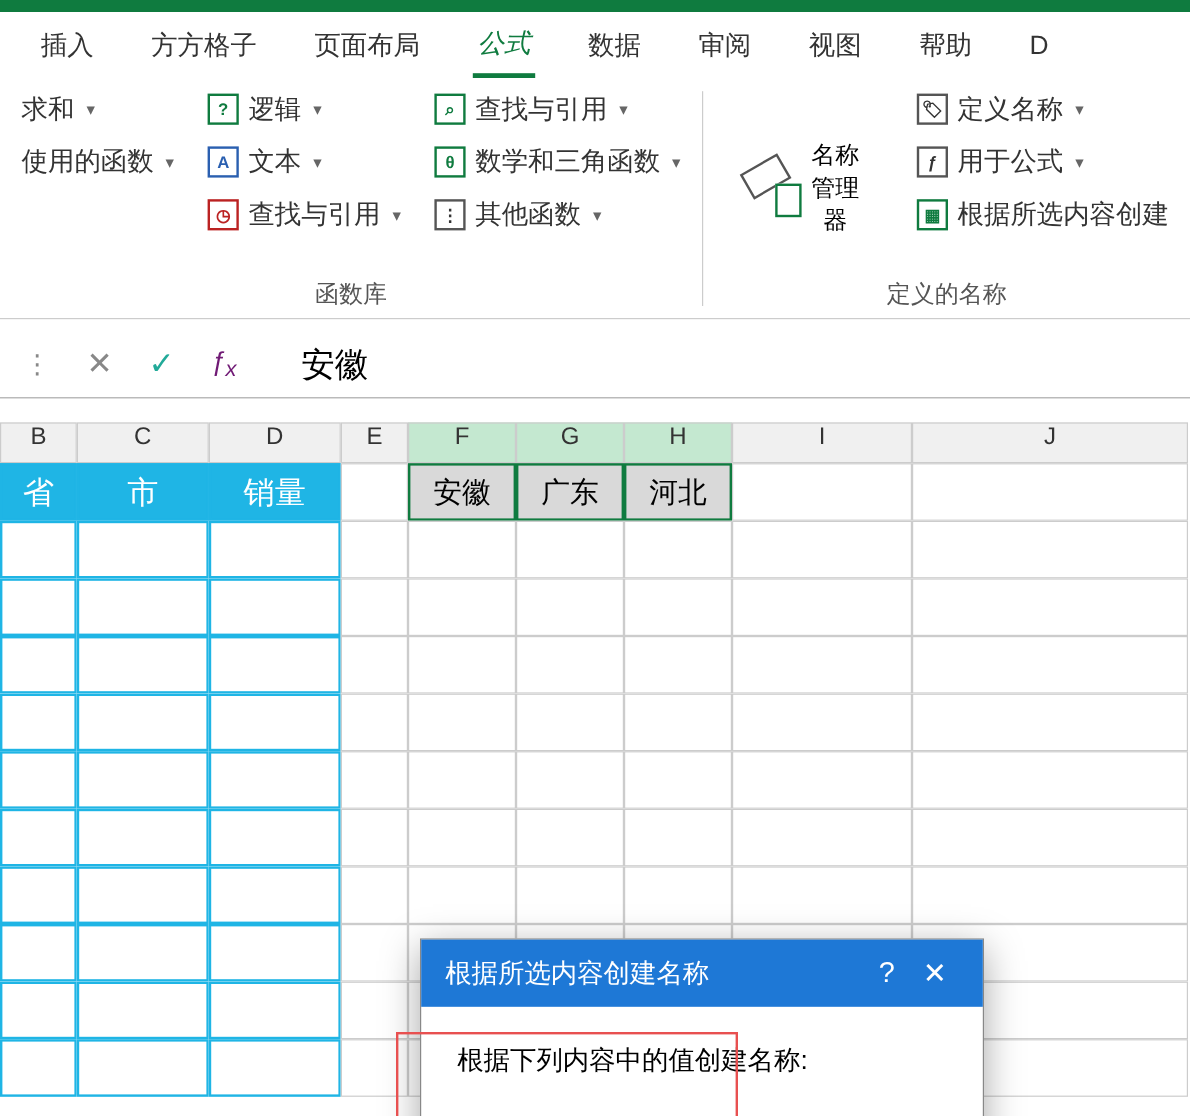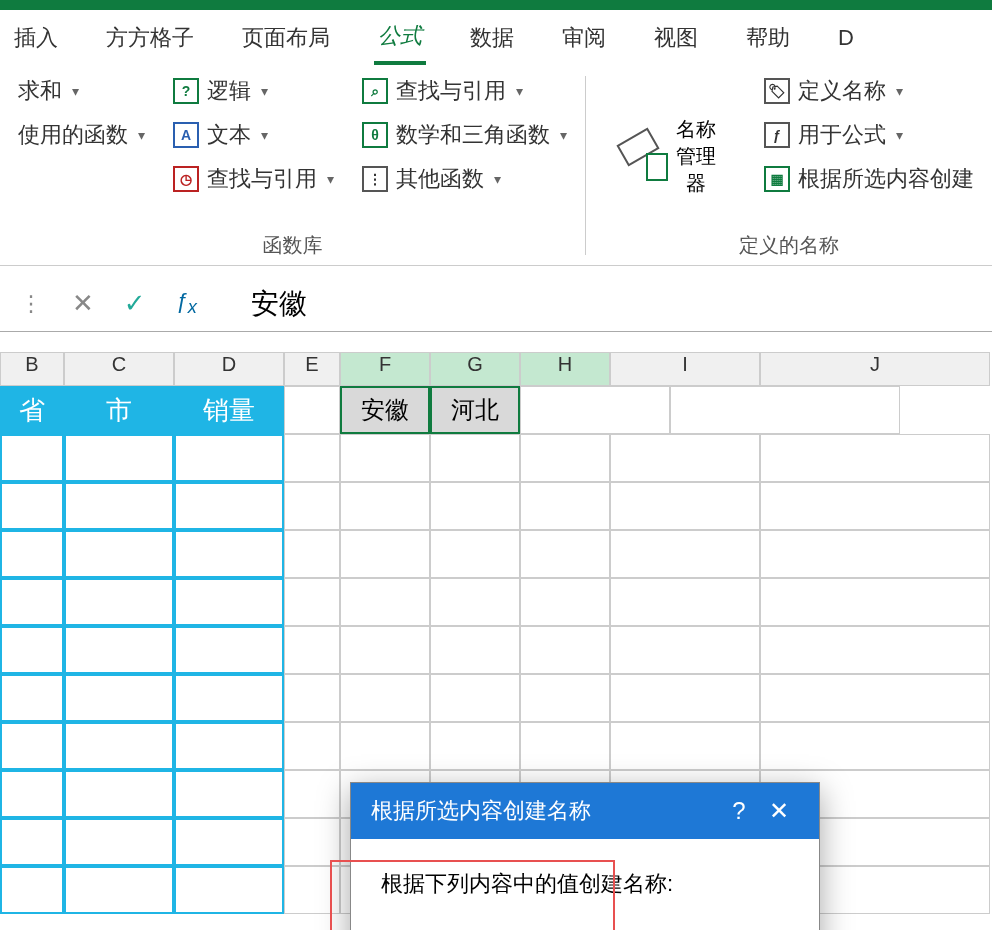--- a/index.html
+++ b/index.html
@@ -1,20 +1,20 @@
 <!DOCTYPE html>
 <html><head>
 <meta charset="utf-8">
 <style>
 * { box-sizing: border-box; margin: 0; padding: 0; }
 body { font-family: "Microsoft YaHei", sans-serif; background: #fff; width: 992px; height: 930px; overflow: hidden; position: relative; }
 
 .titlebar-strip { height: 10px; background: #0f7b3f; }
 
-.tabs { display: flex; align-items: center; height: 56px; padding-left: 10px; gap: 40px; }
+.tabs { display: flex; align-items: center; height: 56px; padding-left: 10px; gap: 40px; margin-left: 20px; }
 .tab { font-size: 22px; color: #333; padding: 10px 4px; cursor: pointer; }
 .tab.active { color: #0f7b3f; font-weight: 500; border-bottom: 4px solid #0f7b3f; font-style: italic; }
 
 .ribbon { display: flex; height: 200px; border-bottom: 1px solid #ccc; }
 .ribbon-group { padding: 10px 18px 6px 18px; display: flex; flex-direction: column; justify-content: space-between; }
 .ribbon-group-title { text-align: center; font-size: 20px; color: #555; margin-top: 6px; }
 .rg-body { display: flex; gap: 28px; flex: 1; }
 .rg-col { display: flex; flex-direction: column; gap: 14px; }
 .rg-item { display: flex; align-items: center; gap: 8px; font-size: 22px; color: #333; cursor: pointer; white-space: nowrap; }
 .rg-item .icon { width: 26px; height: 26px; border: 2px solid #555; display: flex; align-items: center; justify-content: center; font-size: 14px; font-weight: bold; }
@@ -26,21 +26,21 @@
 .name-mgr-big { display: flex; flex-direction: row; align-items: center; justify-content: center; padding: 10px 12px 0 12px; cursor: pointer; }
 .name-mgr-big .big-icon { width: 56px; height: 56px; position: relative; margin-bottom: 6px; }
 .tag-shape { position: absolute; width: 36px; height: 24px; border: 2px solid #555; transform: rotate(-30deg); left: 4px; top: 10px; background: #fff; }
 .list-shape { position: absolute; width: 22px; height: 28px; border: 2px solid #0f7b3f; right: 0; bottom: 0; background: #fff; }
 .name-mgr-big .lbl { font-size: 20px; text-align: center; }
 
 .formula-bar { display: flex; align-items: center; height: 56px; border-bottom: 1px solid #aaa; margin-top: 10px; }
 .fb-left { display: flex; align-items: center; gap: 30px; padding: 0 20px; }
 .fb-btn { font-size: 26px; color: #888; cursor: pointer; }
 .fb-btn.check { color: #2a9; }
-.fx { font-style: italic; font-size: 22px; color: #0369a1; }
+.fx { font-style: italic; font-size: 22px; color: #701a75; }
 .fb-input { border: none; font-size: 28px; padding: 6px 14px; flex: 1; outline: none; margin-left: 20px; }
 
 .grid-area { position: relative; margin-top: 20px; }
 .col-headers { display: flex; height: 34px; }
 .col-h { border: 1px solid #ccc; background: #f0f0f0; text-align: center; font-size: 20px; color: #333; }
 .col-h.sel { background: #c4e8d0; }
 .cB { width: 64px; }
 .cC { width: 110px; }
 .cD { width: 110px; }
 .cE { width: 56px; }
@@ -194,20 +194,21 @@
     <div class="col-h cI">I</div>
     <div class="col-h cJ">J</div>
   </div>
 
   <div class="data-row">
     <div class="cell teal cB">省</div>
     <div class="cell teal cC">市</div>
     <div class="cell teal cD">销量</div>
     <div class="cell cE"></div>
     <div class="cell selhdr cF">安徽</div>
+    <div class="cell selhdr cG">广东</div>
     <div class="cell selhdr cH">河北</div>
     <div class="cell cI"></div>
     <div class="cell cJ"></div>
   </div>
 
   <div id="more-rows">
       <div class="data-row">
         <div class="cell cB tealborder"></div>
         <div class="cell cC tealborder"></div>
         <div class="cell cD tealborder"></div>

